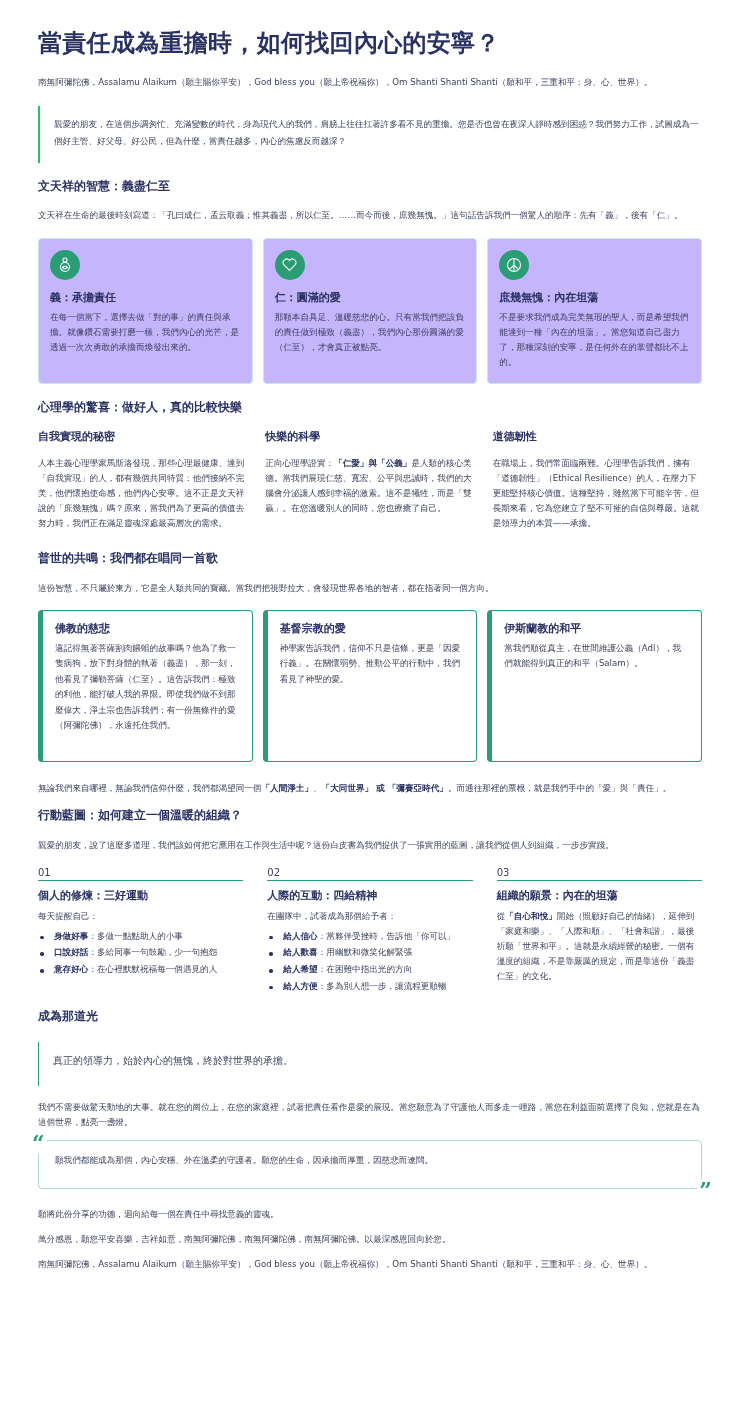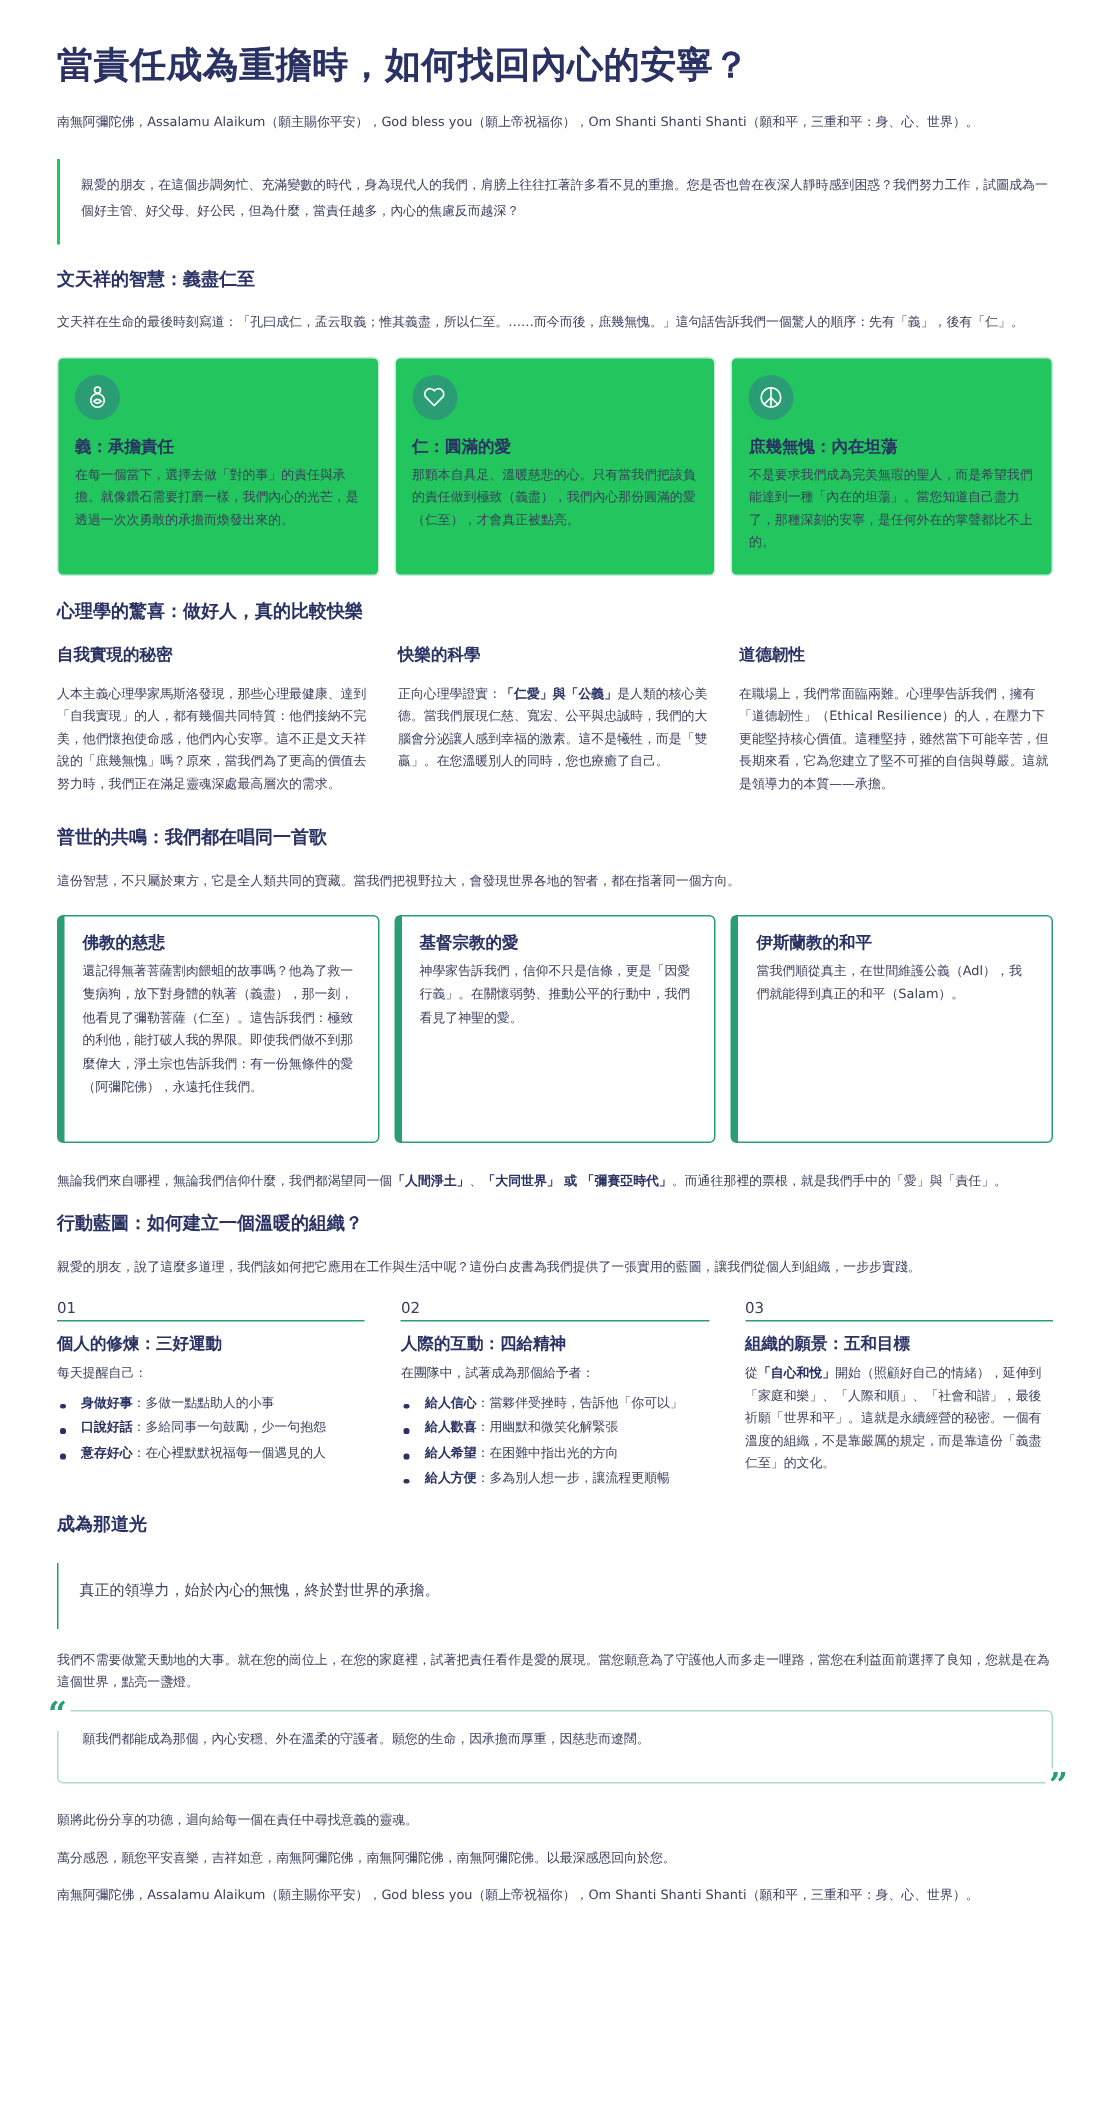--- a/index.html
+++ b/index.html
@@ -24,21 +24,21 @@
     border-left: 2px solid #22c55e;
     padding: 10px 0 14px 14px;
     margin-bottom: 16px;
   }
   .quote-left p { font-size: 8.6px; line-height: 1.9; }
   .section-intro { margin-bottom: 14px; }
 
   
   .cards3 { display: flex; gap: 10px; margin-bottom: 16px; }
   .mint-card {
-    flex: 1; background: #22c55e; border: 1px solid #c6ebde;
+    flex: 1; background: #c4b5fd; border: 1px solid #c6ebde;
     border-radius: 4px; padding: 11px 11px 13px 11px; min-height: 142px;
   }
   .icon-circle {
     width: 30px; height: 30px; border-radius: 50%; background: #2a9d75;
     display: flex; align-items: center; justify-content: center; margin-bottom: 10px;
   }
   .mint-card h3 { font-size: 11px; font-weight: bold; color: #2a3263; margin-bottom: 5px; }
   .mint-card p { font-size: 8.6px; line-height: 1.75; color: #3a3f5c; }
 
   
@@ -207,21 +207,21 @@
         <p>在團隊中，試著成為那個給予者：</p>
         <ul>
           <li><b class="em">給人信心</b><span>：當夥伴受挫時，告訴他「你可以」</span></li>
           <li><b class="em">給人歡喜</b><span>：用幽默和微笑化解緊張</span></li>
           <li><b class="em">給人希望</b><span>：在困難中指出光的方向</span></li>
           <li><b class="em">給人方便</b><span>：多為別人想一步，讓流程更順暢</span></li>
         </ul>
       </div>
       <div class="step">
         <div class="step-num">03</div>
-        <h3>組織的願景：五和目標</h3>
+        <h3>組織的願景：內在的坦蕩</h3>
         <p><span>從</span><b class="em">「自心和悅」</b><span>開始（照顧好自己的情緒），延伸到「家庭和樂」、「人際和順」、「社會和諧」，最後祈願「世界和平」。這就是永續經營的秘密。一個有溫度的組織，不是靠嚴厲的規定，而是靠這份「義盡仁至」的文化。</span></p>
       </div>
     </div>
   </section>
 
   <section>
     <h2 style="margin-bottom:18px;">成為那道光</h2>
     <div class="quote-light">
       <p>真正的領導力，始於內心的無愧，終於對世界的承擔。</p>
     </div>

